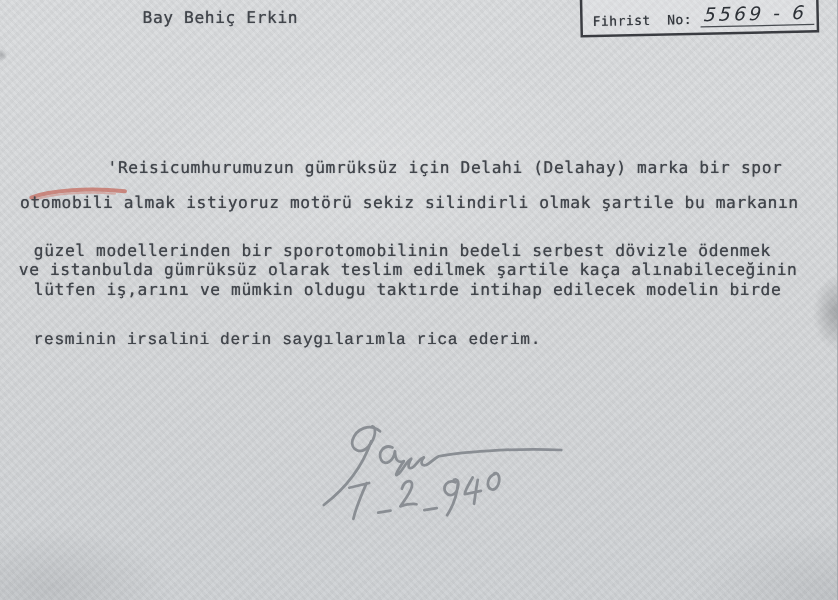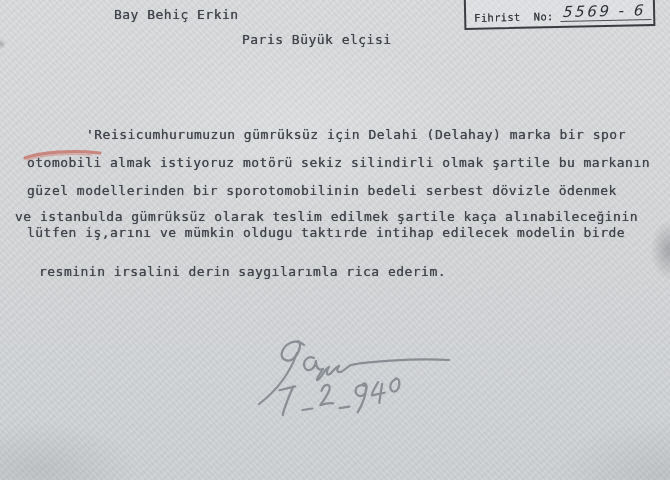--- a/index.html
+++ b/index.html
@@ -17,25 +17,25 @@
       repeating-linear-gradient(-43deg, rgba(255,255,255,.022) 0 3px, rgba(40,42,46,.022) 3px 6px),
       linear-gradient(180deg, #dadcde 0%, #d5d7d9 55%, #cfd2d5 100%);
   }
   .type {
     position:absolute; font-size:13px; letter-spacing:.48px; line-height:14px;
     white-space:pre; text-shadow:0 0 .7px rgba(60,64,72,.85);
   }
   .hdr-name  { left:114px; top:8px;  }
   .hdr-title { left:242px; top:33px; }
   .bl0 { left:86px; top:128px; }
-  .bl1 { left:27px; top:156px;text-align:center; }
-  .bl2 { left:27px; top:184px; }
+  .bl1 { left:16px; top:156px;text-align:center; }
+  .bl2 { left:27px; top:195px; }
   .bl3 { left:15px; top:210px; }
   .bl4 { left:27px; top:226px; }
-  .bl5 { left:39px; top:265px; }
+  .bl5 { left:27px; top:265px;font-family:Liberation Mono, monospace; }
   .stamp-box {
     position:absolute; left:464px; top:-13px; width:191px; height:41px;
     box-sizing:border-box; border:2.5px solid rgba(35,38,43,.88);
     background:rgba(238,240,242,.30);
     transform:rotate(-1.2deg);
     display:flex; align-items:flex-end; padding:0 4px 4px 8px; gap:8px;
   }
   .stamp-label {
     font-size:10.5px; letter-spacing:.3px; color:#34383e;
     text-shadow:0 0 .6px rgba(52,56,62,.8); white-space:pre;
@@ -51,21 +51,20 @@
   .date-hand  { position:absolute; left:266px; top:377px; transform:rotate(-3deg); }
   .pencil     { stroke:#7e8389; stroke-width:2.2; fill:none;
                 stroke-linecap:round; stroke-linejoin:round; opacity:.85; }
 </style>
 </head>
 <body>
 
 <div class="scan">
 
   <div class="type hdr-name">Bay Behiç Erkin</div>
-  <div class="type hdr-title">Paris Büyük elçisi</div>
 
   <div class="stamp-box">
     <span class="stamp-label">Fihrist  No:</span>
     <span class="stamp-number">5569 - 6</span>
   </div>
 
   <svg class="red-mark" width="82" height="16" viewBox="0 0 82 16" aria-label="red pencil underline at left margin of first paragraph line">
     <path d="M3,11 C18,5 50,3 78,6" stroke="#c4685c" stroke-width="3.2" fill="none" stroke-linecap="round" opacity="0.72"></path>
     <path d="M5,13 C20,8 46,6 70,8" stroke="#cf8277" stroke-width="1.6" fill="none" stroke-linecap="round" opacity="0.5"></path>
   </svg>

